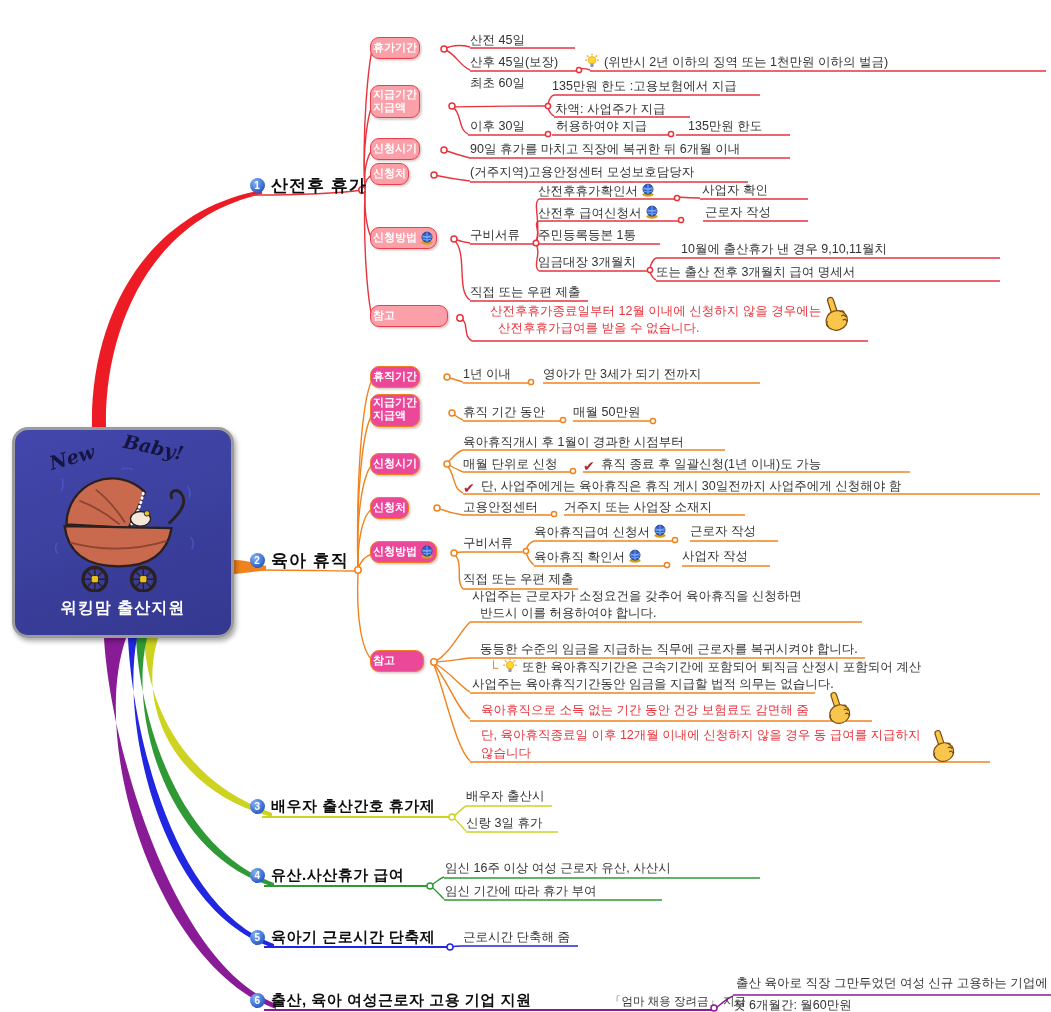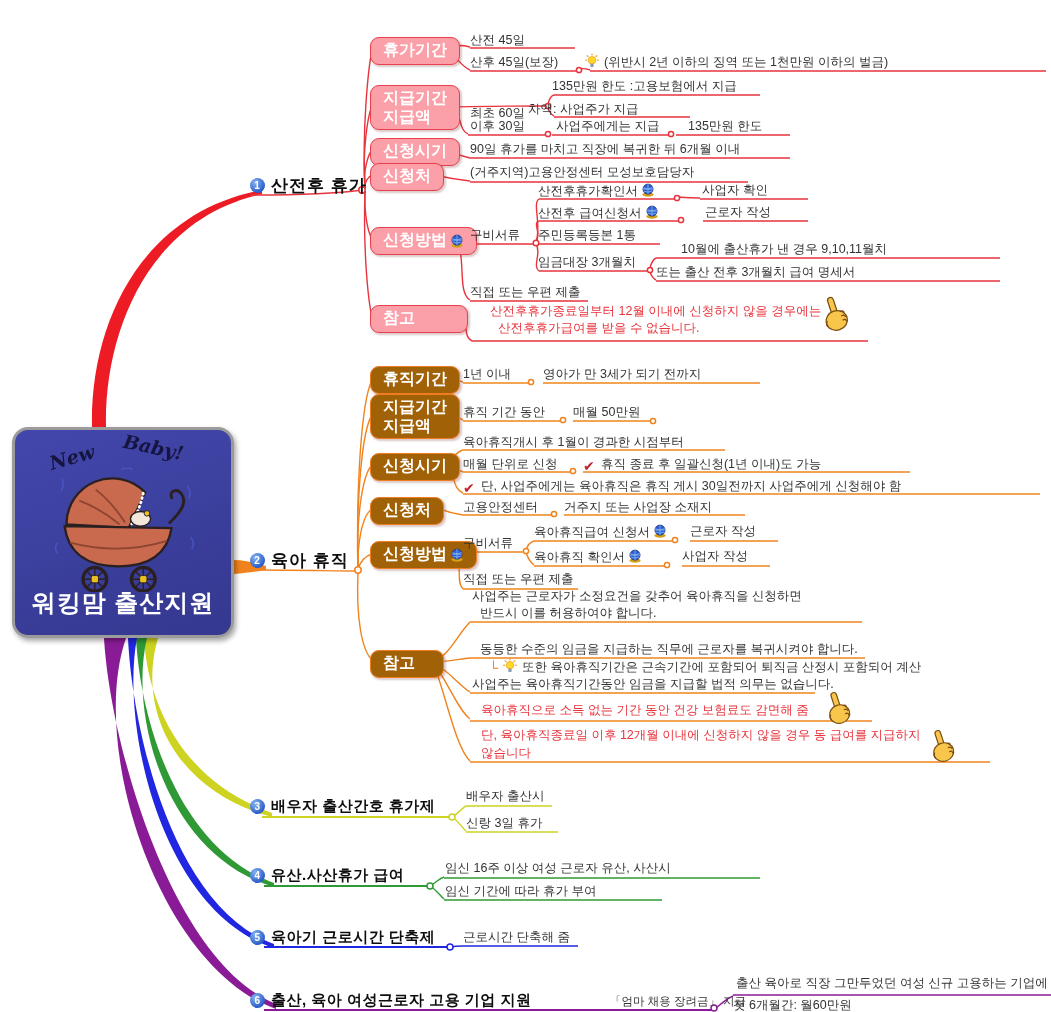--- a/index.html
+++ b/index.html
@@ -10,38 +10,38 @@
   .t.red{color:#e8333c;}
   .t.sm{font-size:11.5px;}
   .blabel{position:absolute;display:flex;align-items:center;gap:6px;white-space:nowrap;
           font-weight:bold;color:#0d0d0d;}
   .blabel.big{font-size:17px;letter-spacing:1px;}
   .blabel.mid{font-size:15px;letter-spacing:0.5px;}
   .num{display:inline-flex;width:15px;height:15px;border-radius:50%;
        background:radial-gradient(circle at 35% 30%,#85b4f2,#2a5cc8 72%);
        color:#fff;font-size:10px;font-weight:bold;align-items:center;justify-content:center;
        flex:0 0 15px;}
-  .tb{position:absolute;border-radius:9px;padding:2px 12px 3px;font-size:16px;font-weight:bold;
+  .tb{position:absolute;border-radius:9px;padding:2px 2px 3px;font-size:11px;font-weight:bold;
       color:#fff;display:flex;align-items:center;gap:3px;white-space:nowrap;
       box-shadow:1.5px 1.5px 2px rgba(120,40,40,.25);}
   .tb.p{background:#fb9fa8;border:1.6px solid #e8414d;}
-  .tb.o{background:#a16207;border:1.6px solid #ef7d22;}
+  .tb.o{background:#ec4899;border:1.6px solid #ef7d22;font-family:Liberation Mono, monospace;}
   .tb .two{display:flex;flex-direction:column;line-height:1.2;}
   .ico{position:absolute;}
   .inline-ico{display:inline-block;vertical-align:-2px;}
   .check{position:absolute;color:#c0242c;font-size:14px;font-weight:bold;
          font-family:"DejaVu Sans",sans-serif;line-height:1;}
   .corner{position:absolute;color:#ef7d22;font-size:13px;font-weight:bold;line-height:1;}
   #center-node{position:absolute;left:12px;top:427px;width:222px;height:211px;
        background:linear-gradient(160deg,#4347ac,#34388f);border:3px solid #9b9b9b;
        border-radius:16px;box-shadow:2px 3px 5px rgba(0,0,0,.35);box-sizing:border-box;}
   .sticker{position:absolute;color:#15153f;font-size:19px;font-style:italic;font-weight:bold;
        font-family:"DejaVu Serif","Liberation Serif",serif;}
   #center-title{position:absolute;left:0;right:0;bottom:16px;text-align:center;color:#fff;
-       font-size:24px;font-weight:bold;letter-spacing:1px;}
+       font-size:16px;font-weight:bold;letter-spacing:1px;}
 </style>
 </head>
 <body>
 
 <div id="canvas">
 
 <svg class="layer" width="1051" height="1012" viewBox="0 0 1051 1012">
   <defs>
     <symbol id="globe" viewBox="0 0 16 16">
       <ellipse cx="8" cy="13.2" rx="6.5" ry="2.4" fill="#d4a017"></ellipse>
@@ -289,24 +289,24 @@
       <span>참고</span>
     </div>
 
 <div class="t" style="left:470px;top:33px;">산전 45일</div>
 <div class="t" style="left:470px;top:55px;">산후 45일(보장)</div>
 <svg class="ico" style="left:584px;top:53px;" width="16" height="16">
       <use href="#bulb"></use>
     </svg>
 <div class="t" style="left:604px;top:55px;">(위반시 2년 이하의 징역 또는 1천만원 이하의 벌금)</div>
 <div class="t" style="left:552px;top:79px;text-align:right;">135만원 한도 :고용보험에서 지급</div>
-<div class="t" style="left:470px;top:106px;">최초 60일</div>
-<div class="t" style="left:528px;top:102px;">차액: 사업주가 지급</div>
+<div class="t" style="left:470px;top:76px;">최초 60일</div>
+<div class="t" style="left:555px;top:102px;">차액: 사업주가 지급</div>
 <div class="t" style="left:470px;top:119px;">이후 30일</div>
-<div class="t" style="left:556px;top:119px;">사업주에게는  지급</div>
+<div class="t" style="left:556px;top:119px;">허용하여야  지급</div>
 <div class="t" style="left:688px;top:119px;">135만원 한도</div>
 <div class="t" style="left:470px;top:142px;">90일 휴가를 마치고 직장에 복귀한 뒤 6개월 이내</div>
 <div class="t" style="left:470px;top:165px;">(거주지역)고용안정센터 모성보호담당자</div>
 <div class="t" style="left:538px;top:183px;">
   <span>산전후휴가확인서</span>
   <svg class="inline-ico" width="14" height="14">
         <use href="#globe"></use>
       </svg>
 </div>
 <div class="t" style="left:702px;top:183px;">사업자 확인</div>

